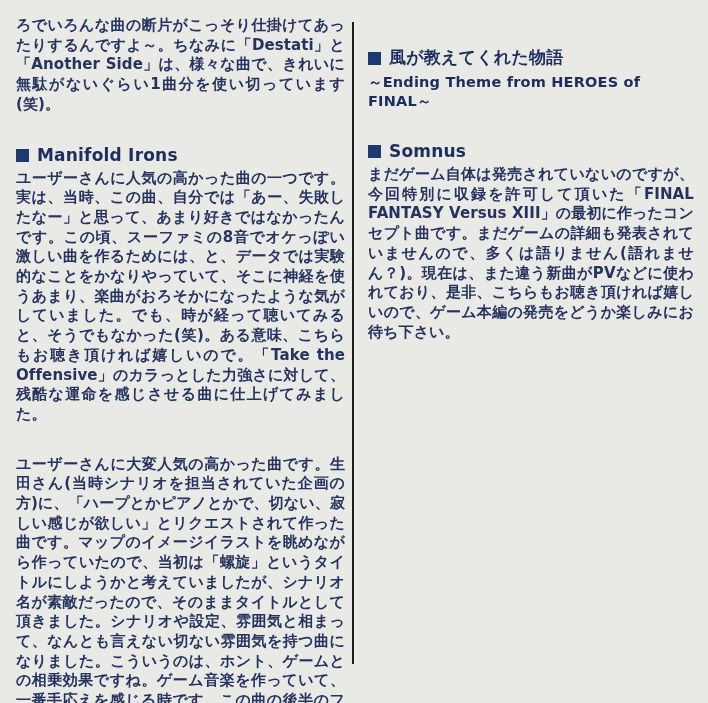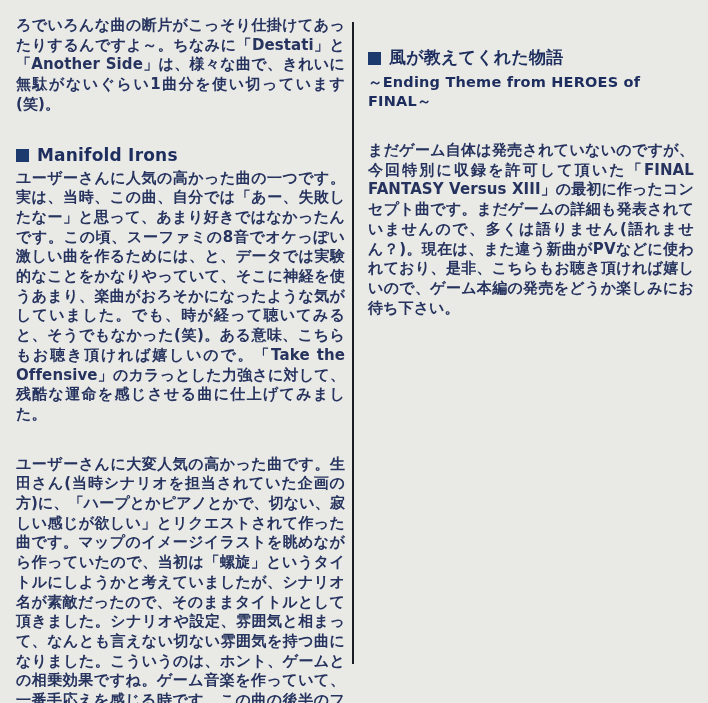--- a/index.html
+++ b/index.html
@@ -90,17 +90,21 @@
 
     <div class="section">
       <h2 class="heading">
         <span class="sq"></span>
         <span>風が教えてくれた物語</span>
       </h2>
       <p class="subtitle">～Ending Theme from HEROES of FINAL～</p>
     </div>
 
     <div class="section">
+      <h2 class="heading">
+        <span class="sq"></span>
+        <span>Somnus</span>
+      </h2>
       <p class="body-text">まだゲーム自体は発売されていないのですが、今回特別に収録を許可して頂いた「FINAL FANTASY Versus XIII」の最初に作ったコンセプト曲です。まだゲームの詳細も発表されていませんので、多くは語りません(語れません？)。現在は、また違う新曲がPVなどに使われており、是非、こちらもお聴き頂ければ嬉しいので、ゲーム本編の発売をどうか楽しみにお待ち下さい。</p>
     </div>
   </div>
 
 </div>
 
 </body></html>

